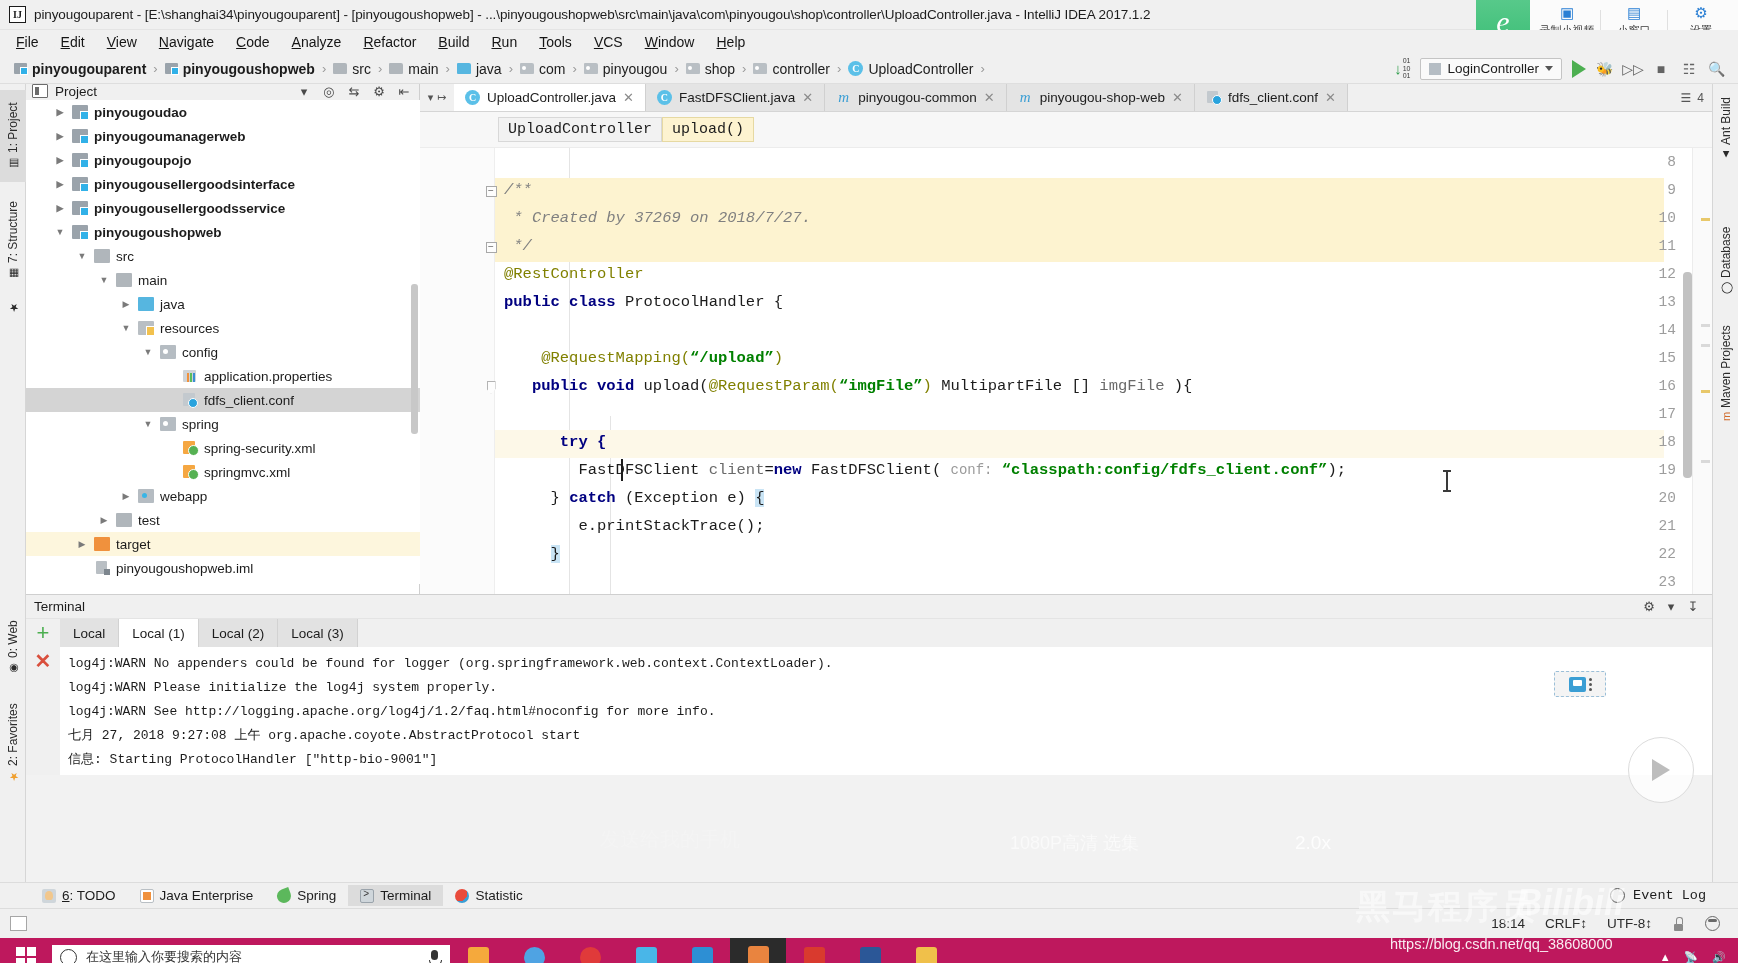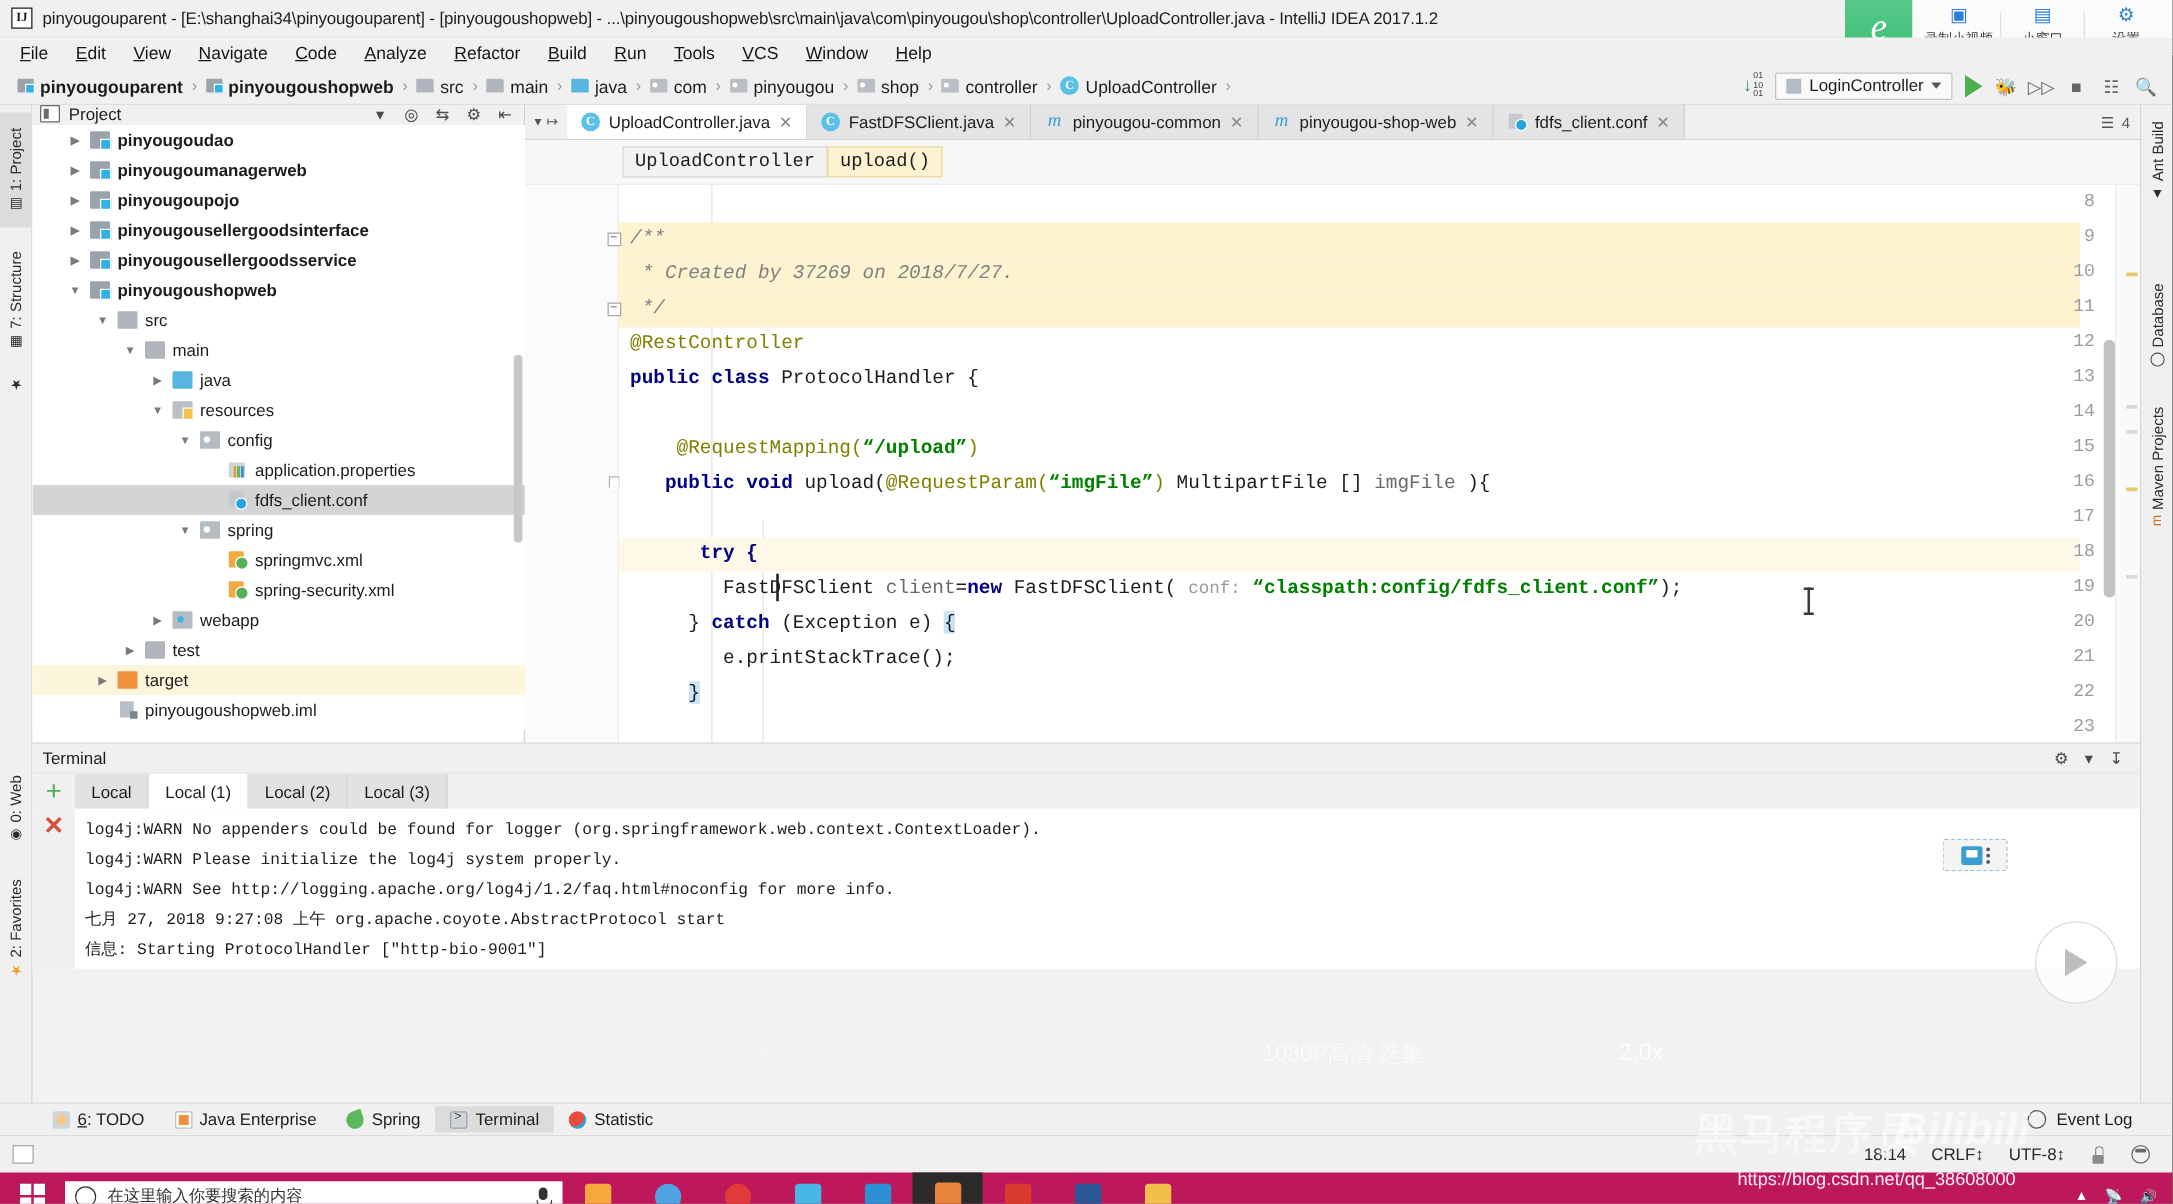--- a/index.html
+++ b/index.html
@@ -379,21 +379,21 @@
   .bt u { text-decoration: underline; }
   .bt-ico { width: 14px; height: 14px; border-radius: 2px; }
   .ico-todo { background: #cfd6db; position: relative; }
   .ico-todo::after { content:''; position:absolute; left:3px; top:2px; width:8px;height:9px;background:#f2c78c;border-radius:50% 50% 40% 40%; }
   .ico-javaee { background: #fff; border:1px solid #b9bfc4; position:relative; }
   .ico-javaee::after{content:'';position:absolute;left:2px;top:2px;width:8px;height:8px;background:#f0913d;}
   .ico-spring { background: #5cb85c; border-radius: 50% 0 50% 50%; transform: rotate(-20deg); }
   .ico-term { background: #cfd6db; border:1px solid #9aa3ab; position:relative; }
   .ico-term::after{content:'>';position:absolute;left:2px;top:-2px;font-size:10px;color:#3a3a3a;}
   .ico-stat { background: radial-gradient(circle at 35% 35%, #e94b3c 55%, #3a9ed4 56%); border-radius:50%; }
-  .bottom-right { margin-left: auto; display:flex; align-items:center; gap:8px; padding-right: 32px; font-size: 13.5px; color:#1c1c1c; }
+  .bottom-right { margin-left: auto; display:flex; align-items:center; gap:8px; padding-right: 32px; font-size: 13.5px; color:#1c1c1c;font-family:Liberation Mono, monospace; }
   .evlog-ico { width: 15px; height: 15px; border: 1.4px solid #5a5a5a; border-radius: 50%; }
 
   
   .statusbar {
     position: absolute; left: 0; top: 908px; width: 1738px; height: 30px;
     background: #f0f0f0; display: flex; align-items: center; border-top: 1px solid #dcdcdc;
   }
   .status-left { width: 36px; display:flex; align-items:center; justify-content:center; }
   .status-box { width: 17px; height: 15px; border: 1px solid #a6a6a6; background: #fff; }
   .status-right { margin-left: auto; display: flex; align-items: center; gap: 20px; padding-right: 18px;
@@ -688,26 +688,26 @@
           <span>fdfs_client.conf</span>
         </div>
         <div class="tnode" style="padding-left: 116px;">
           <span class="twist">▼</span>
           <span class="tico folder-pkg"></span>
           <span>spring</span>
         </div>
         <div class="tnode" style="padding-left: 138px;">
           <span class="twist"></span>
           <span class="tico file-xml"></span>
-          <span>springmvc.xml</span>
+          <span>spring-security.xml</span>
         </div>
         <div class="tnode" style="padding-left: 138px;">
           <span class="twist"></span>
           <span class="tico file-xml"></span>
-          <span>spring-security.xml</span>
+          <span>springmvc.xml</span>
         </div>
         <div class="tnode" style="padding-left: 94px;">
           <span class="twist">▶</span>
           <span class="tico folder-web"></span>
           <span>webapp</span>
         </div>
         <div class="tnode" style="padding-left: 72px;">
           <span class="twist">▶</span>
           <span class="tico folder"></span>
           <span>test</span>

